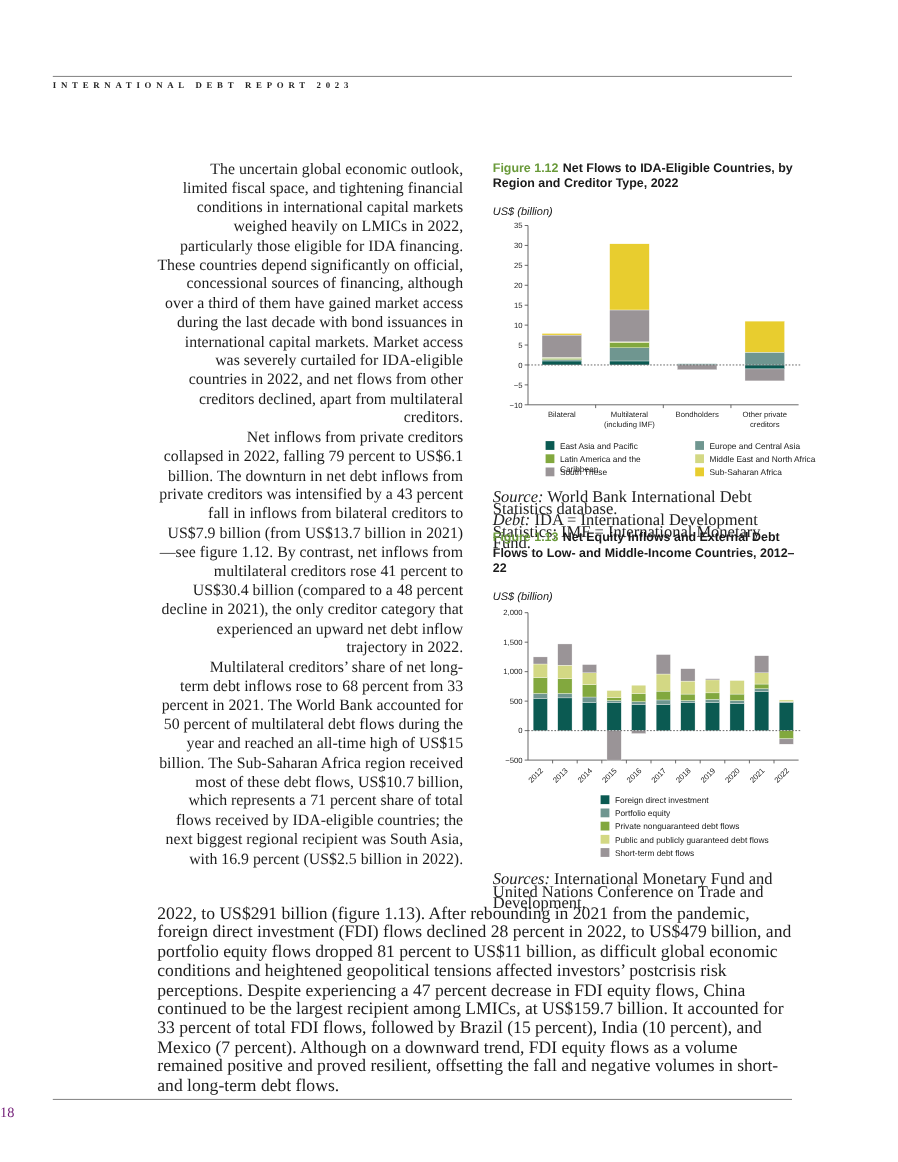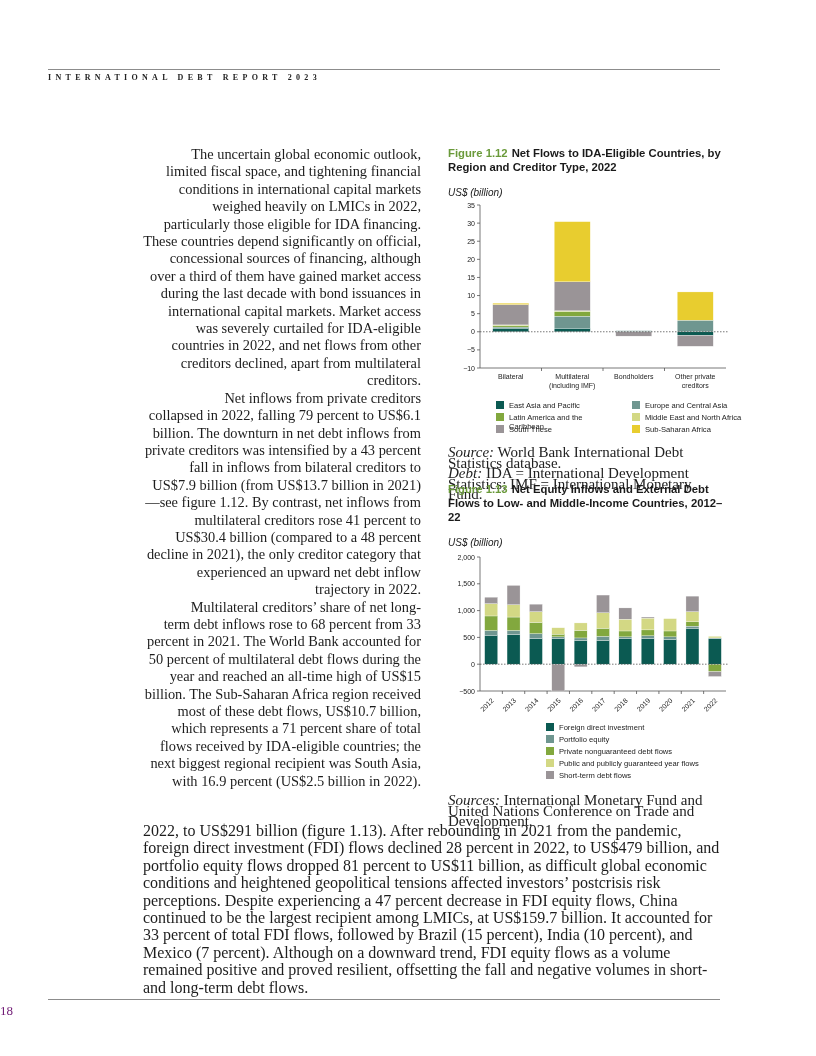--- a/index.html
+++ b/index.html
@@ -263,21 +263,21 @@
       <div class="legend-item">
         <span class="swatch" style="background: rgb(111, 150, 144);"></span>
         <span>Portfolio equity</span>
       </div>
       <div class="legend-item">
         <span class="swatch" style="background: rgb(130, 168, 62);"></span>
         <span>Private nonguaranteed debt flows</span>
       </div>
       <div class="legend-item">
         <span class="swatch" style="background: rgb(211, 216, 132);"></span>
-        <span>Public and publicly guaranteed year flows</span>
+        <span>Public and publicly guaranteed debt flows</span>
       </div>
       <div class="legend-item">
         <span class="swatch" style="background: rgb(154, 148, 151);"></span>
         <span>Short-term debt flows</span>
       </div>
     </div>
   <div class="source" style="margin-top:12px;">
     <i>Sources:</i> <span>International Monetary Fund and United Nations Conference on Trade and Development.</span>
   </div>
 </div>

